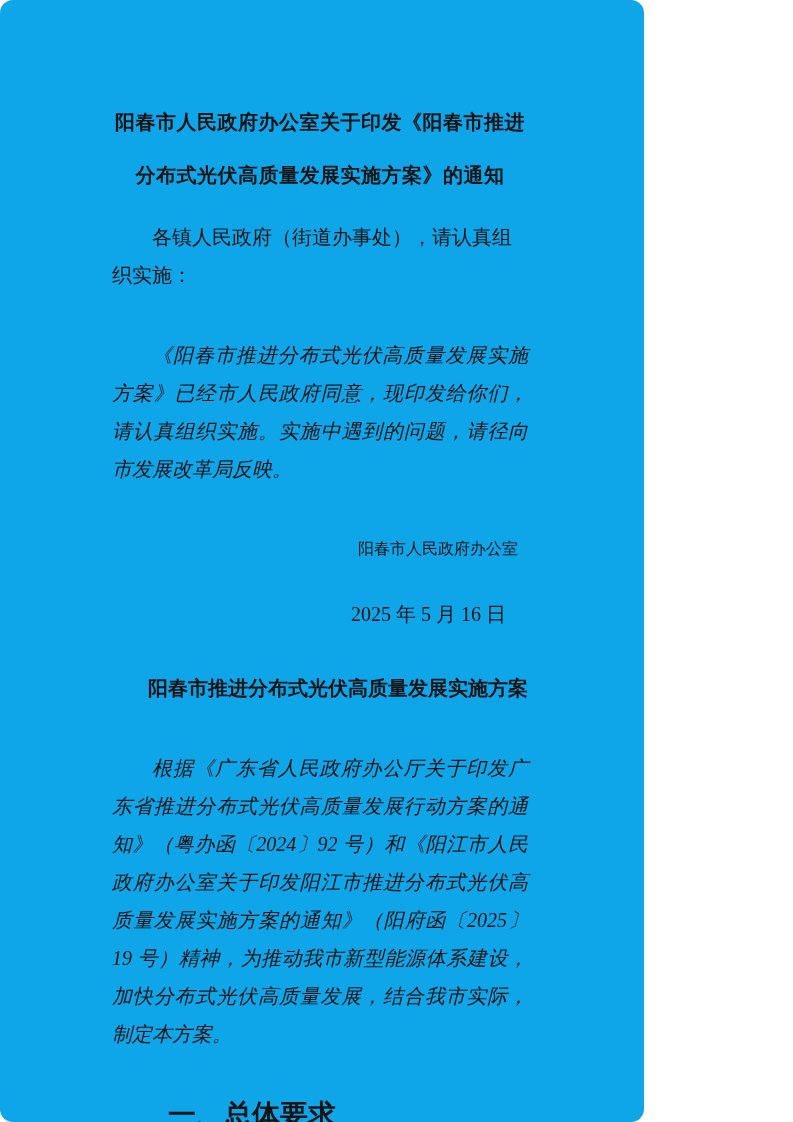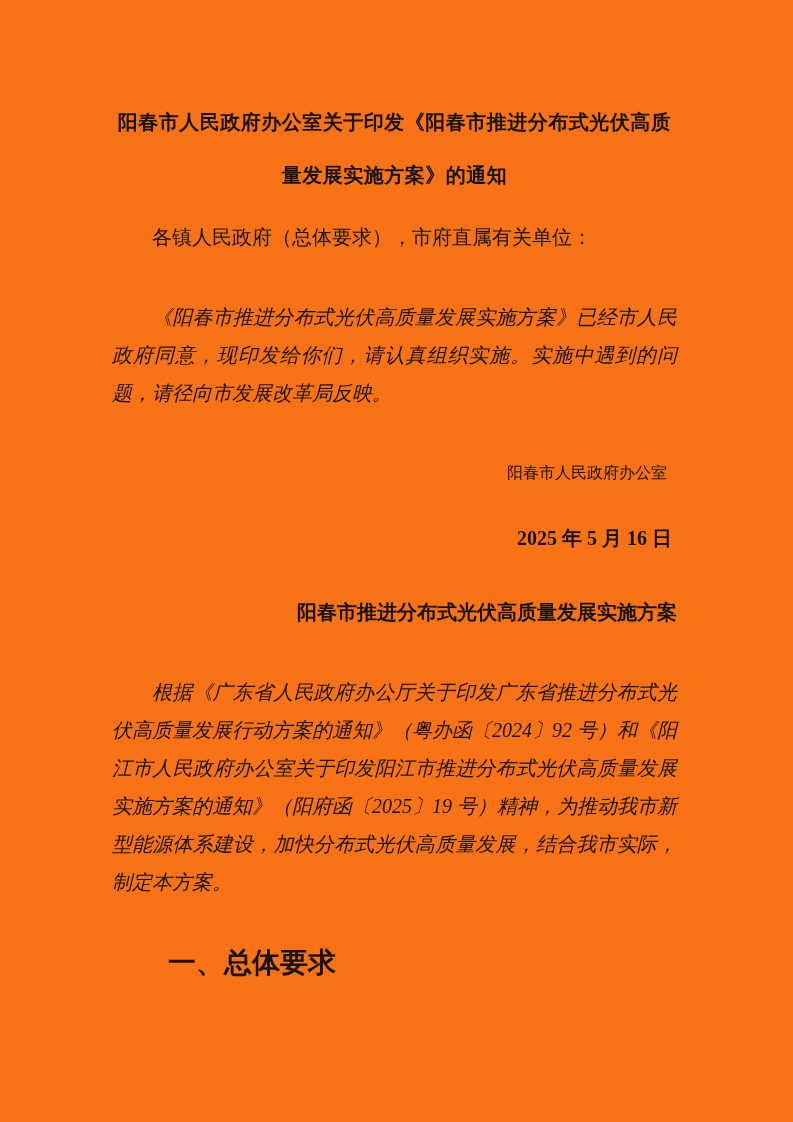--- a/index.html
+++ b/index.html
@@ -2,26 +2,27 @@
 <html><head>
 <meta charset="utf-8">
 <style>
   html, body {
     margin: 0;
     padding: 0;
     background: #ffffff;
   }
   .page {
     position: relative;
-    width: 793px;
+    width: 644px;
     height: 1122px;
-    background: #f97316;
+    background: #0ea5e9;
     overflow: hidden;
     font-family: "Liberation Serif", "DejaVu Serif", serif;
     color: #141414;
+    border-radius: 13px;
   }
   .content {
     padding: 96px 116px 0 112px; 
   }
   .doc-title {
     margin: 0;
     font-size: 20px;
     font-weight: bold;
     line-height: 53px;
     text-align: center;
@@ -44,25 +45,25 @@
     font-style: italic;
   }
   .signer {
     margin: 42px 10px 0 0;
     font-size: 16px;
     line-height: 38px;
     text-align: right;
     font-weight: normal;
   }
   .doc-date {
-    margin: 27px 5px 0 0;
+    margin: 27px 22px 0 0;
     font-size: 20px;
     line-height: 38px;
     text-align: right;
-    font-weight: bold;
+    font-weight: normal;
   }
   .plan-title {
     margin: 36px 0 0 0;
     font-size: 20px;
     font-weight: bold;
     line-height: 38px;
     text-align: right;
   }
   .section-heading {
     margin: 43px 0 0 0;
@@ -73,21 +74,21 @@
   }
 </style>
 </head>
 <body>
 
 <div class="page">
   <div class="content">
 
     <h1 class="doc-title">阳春市人民政府办公室关于印发《阳春市推进分布式光伏高质量发展实施方案》的通知</h1>
 
-    <p class="salutation">各镇人民政府（总体要求），市府直属有关单位：</p>
+    <p class="salutation">各镇人民政府（街道办事处），请认真组织实施：</p>
 
     <p class="para">《阳春市推进分布式光伏高质量发展实施方案》已经市人民政府同意，现印发给你们，请认真组织实施。实施中遇到的问题，请径向市发展改革局反映。</p>
 
     <p class="signer">阳春市人民政府办公室</p>
 
     <p class="doc-date">2025 年 5 月 16 日</p>
 
     <h2 class="plan-title">阳春市推进分布式光伏高质量发展实施方案</h2>
 
     <p class="para">根据《广东省人民政府办公厅关于印发广东省推进分布式光伏高质量发展行动方案的通知》（粤办函〔2024〕92 号）和《阳江市人民政府办公室关于印发阳江市推进分布式光伏高质量发展实施方案的通知》（阳府函〔2025〕19 号）精神，为推动我市新型能源体系建设，加快分布式光伏高质量发展，结合我市实际，制定本方案。</p>

